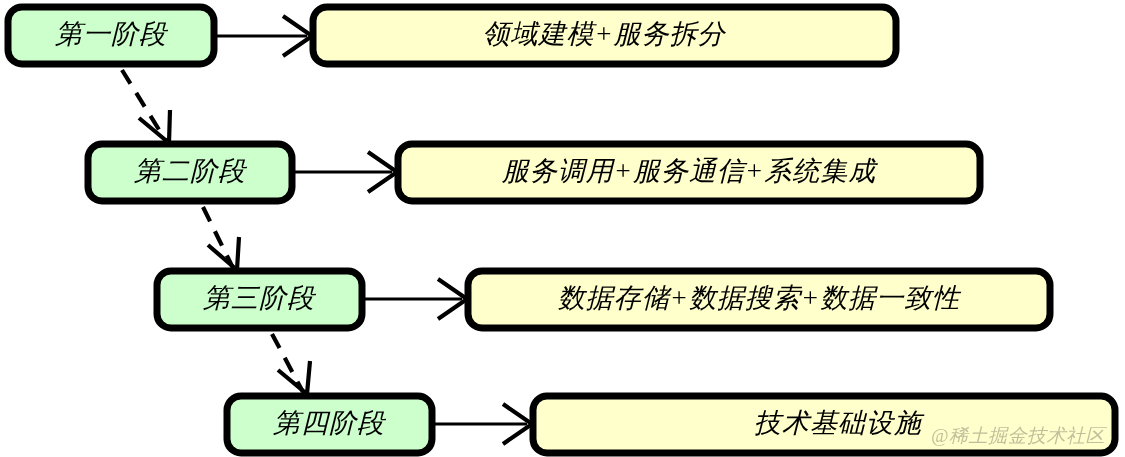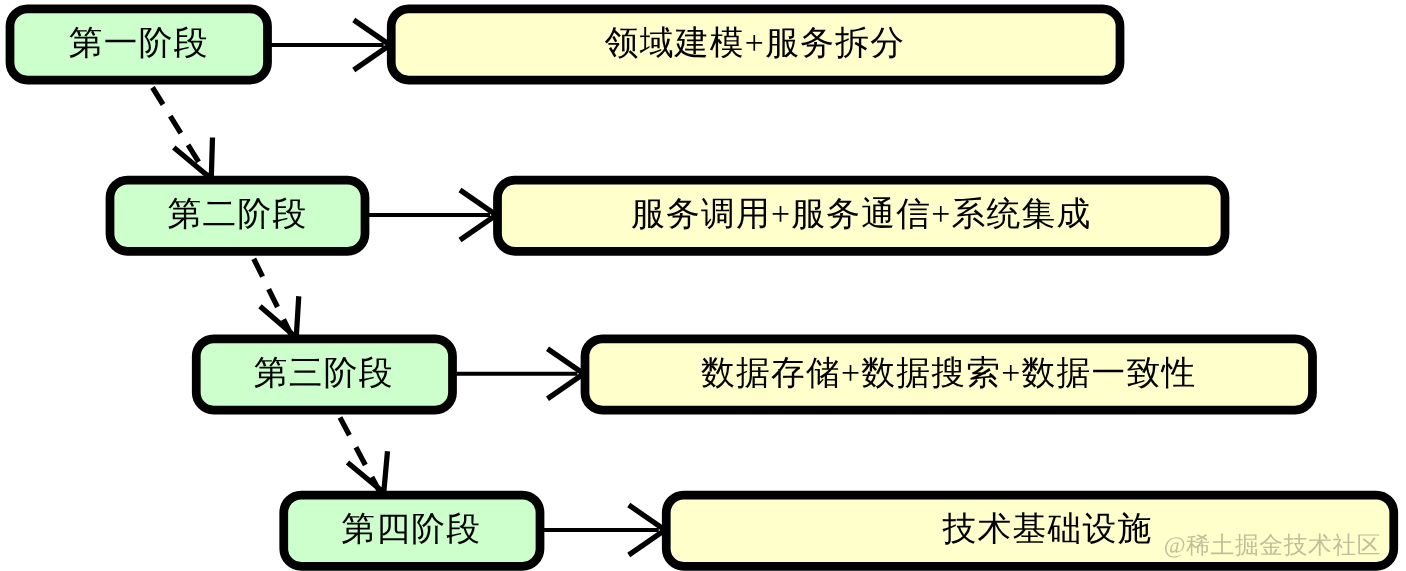--- a/index.html
+++ b/index.html
@@ -11,20 +11,21 @@
     width: 1125px;
     height: 457px;
     font-family: "Liberation Serif", "DejaVu Serif", serif;
     overflow: hidden;
     position: relative;
   }
   #diagram-root {
     position: relative;
     width: 1125px;
     height: 338px;
+    font-style: italic;
   }
   svg.flow-svg {
     position: absolute;
     top: 0;
     left: 0;
     width: 1125px;
     height: 457px;
     display: block;
   }
   .node-rect {

